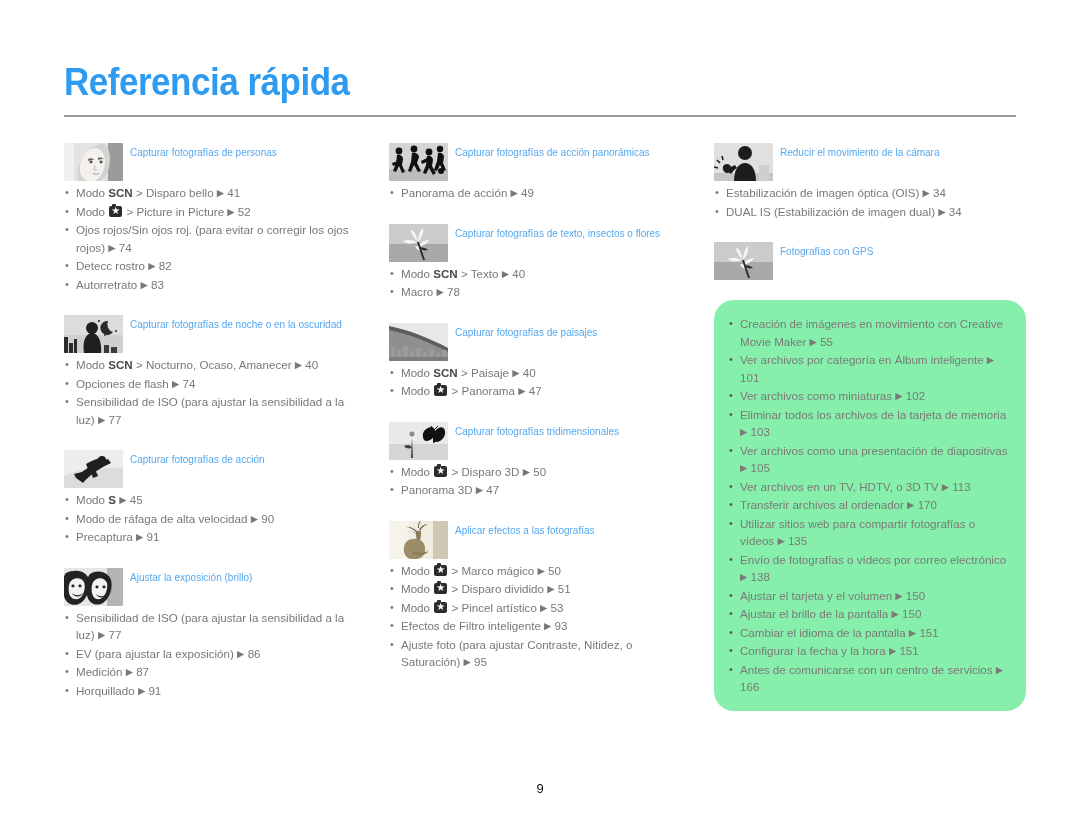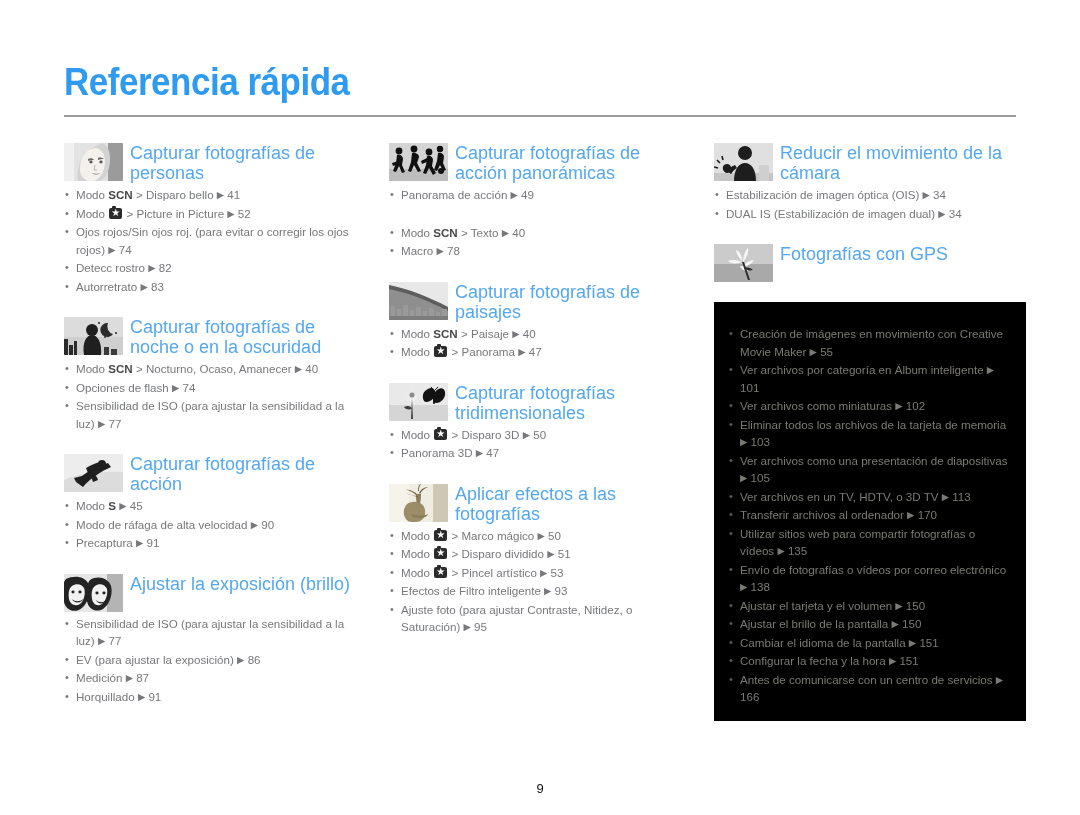--- a/index.html
+++ b/index.html
@@ -70,21 +70,21 @@
     width: 59px;
     height: 38px;
     border-radius: 1px;
     overflow: hidden;
     background: #d9d9d9;
   }
   .thumb svg { display: block; width: 59px; height: 38px; }
 
   .sec-title {
     margin-left: 66px;
-    font-size: 18px;
+    font-size: 10px;
     color: #55a8ef;
     line-height: 20px;
     padding-top: 2px;
     min-height: 38px;
   }
 
   
   ul.items {
     list-style: none;
     margin: 3px 0 0 0;
@@ -137,23 +137,23 @@
     left: 3px;
     top: -2px;
     width: 4px;
     height: 2px;
     background: #2b2b2b;
     border-radius: 1px 1px 0 0;
   }
 
   
   .beige-box {
-    background: #000000;
-    border-radius: 0;
-    padding: 20px 14px 14px 14px;
+    background: #86efac;
+    border-radius: 20px;
+    padding: 12px 14px 14px 14px;
     margin-top: 12px;
   }
   .beige-box ul.items li { color: #7b7a75; }
   .beige-box ul.items li::before { color: #5d5c58; }
 
   
   .folio {
     position: absolute;
     left: 0;
     top: 762px;
@@ -296,20 +296,38 @@
     </g>
     </svg>
           </div>
           <div class="sec-title">Capturar fotografías de acción panorámicas</div>
         </div>
         <ul class="items">
           <li><span>Panorama de acción </span><span class="arrow">▶</span><span> 49</span></li>
         </ul>
       </div>
       <div class="section">
+        <div class="sec-head">
+          <div class="thumb">
+    <svg viewBox="0 0 59 38">
+              <rect width="59" height="38" fill="#a9a9a9"></rect>
+    <rect width="59" height="20" fill="#cbcbcb"></rect>
+    <g fill="#f6f6f6">
+      <path d="M22 6c4 1 6 6 6 11-3-3-6-8-6-11z"></path>
+      <path d="M34 4c1 5-2 11-5 14 0-5 2-12 5-14z"></path>
+      <path d="M14 17c4-2 10-1 14 1-5 2-11 2-14-1z"></path>
+      <path d="M40 16c-2 4-8 7-12 7 3-4 8-7 12-7z"></path>
+      <path d="M26 22c3 0 6 2 8 5-4 0-7-2-8-5z"></path>
+    </g>
+    <path d="M28 18l6 18h2l-6-18z" fill="#2c2c2c"></path>
+    <path d="M30 24c4-1 7 0 9 2-4 1-7 0-9-2z" fill="#2c2c2c"></path>
+    </svg>
+          </div>
+          <div class="sec-title">Capturar fotografías de texto, insectos o flores</div>
+        </div>
         <ul class="items">
           <li><span>Modo </span><span class="b">SCN</span><span> &gt; Texto </span><span class="arrow">▶</span><span> 40</span></li>
           <li><span>Macro </span><span class="arrow">▶</span><span> 78</span></li>
         </ul>
       </div>
       <div class="section">
         <div class="sec-head">
           <div class="thumb">
     <svg viewBox="0 0 59 38">
               <rect width="59" height="38" fill="#e8e8e8"></rect>

